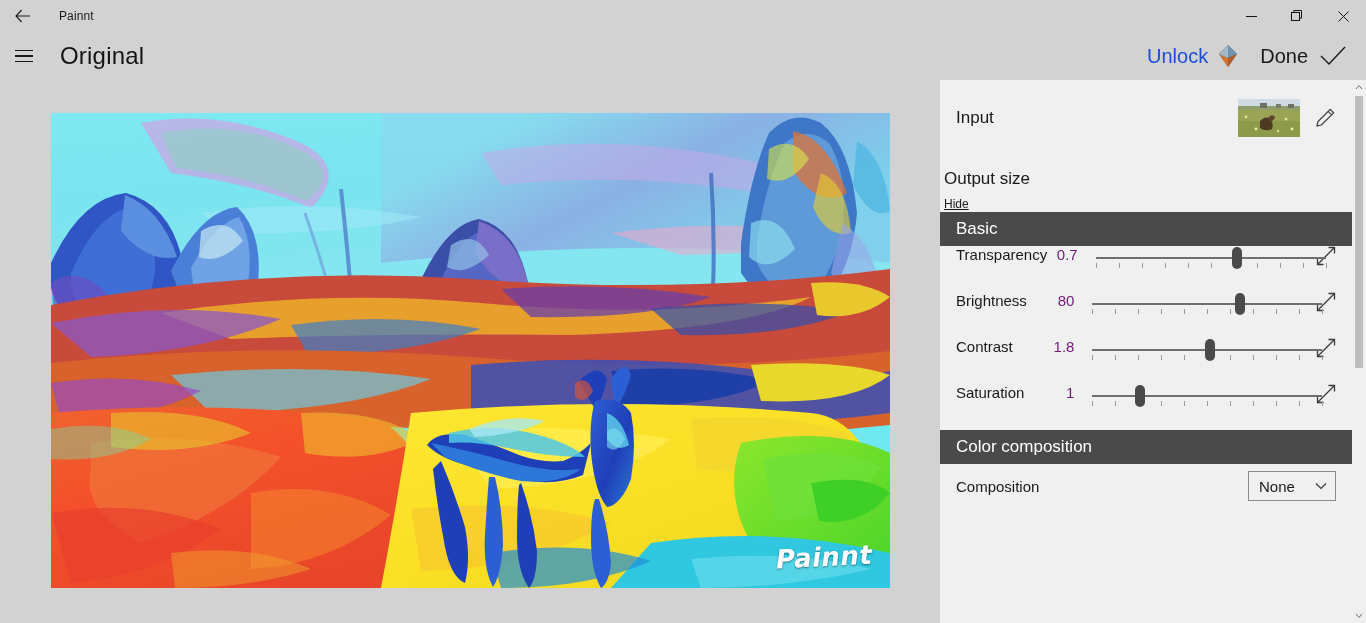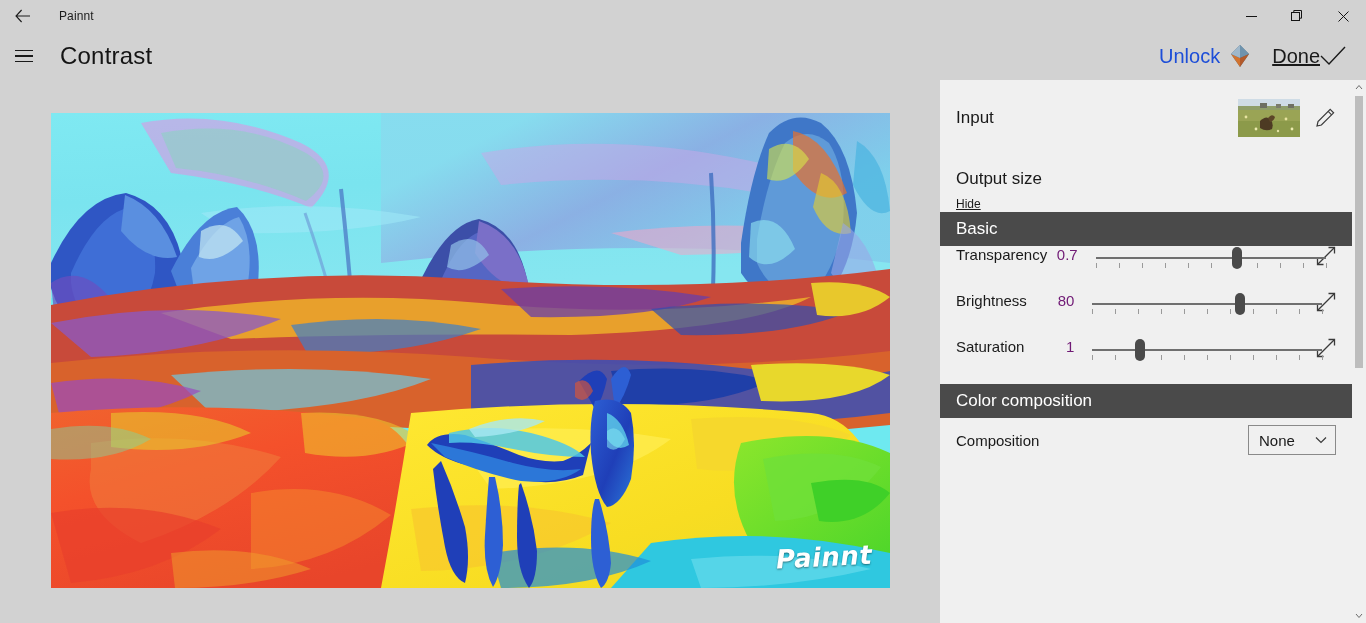--- a/index.html
+++ b/index.html
@@ -39,21 +39,21 @@
     margin-left:0;
   }
   .hamburger .bars { width:18px; }
   .hamburger .bars i { display:block; height:1.5px; background:#1a1a1a; margin:4px 0; }
   .doc-title {
     font-size:24px; font-weight:400; color:#141414; margin-left:12px; letter-spacing:.2px;
   }
   .cmd-right { position:absolute; right:0; top:0; height:48px; display:flex; align-items:center; }
   .unlock-group { display:flex; align-items:center; gap:10px; padding:0 8px; }
   .unlock-label { font-size:20px; color:#1d4ed8; }
-  .done-group { display:flex; align-items:center; gap:0; padding:0 20px 0 14px;text-decoration:underline; }
+  .done-group { display:flex; align-items:center; gap:12px; padding:0 20px 0 14px; }
   .done-label { font-size:20px; color:#1a1a1a; }
 
   
   .canvas-area {
     position:absolute; left:0; top:80px; width:940px; height:543px;
     background:#d2d2d2;
   }
   .artwork {
     position:absolute; left:51px; top:33px; width:839px; height:475px;
     overflow:hidden; background:#6ee9f0;
@@ -79,21 +79,21 @@
     height:75px; display:flex; align-items:center; padding:0 16px;
   }
   .row-label { font-size:17px; color:#1a1a1a; font-weight:400;text-align:right; }
   .input-right { margin-left:auto; display:flex; align-items:center; gap:14px; }
   .thumb {
     width:62px; height:38px; overflow:hidden; background:#8a9a4a; display:block;
   }
   .thumb svg { display:block; }
   .pencil { width:22px; height:22px; display:block; }
 
-  .row-output { padding:14px 16px 0 16px; }
+  .row-output { padding:14px 16px 0 4px; }
   .output-line { display:flex; align-items:baseline; }
   .output-label { font-size:17px; color:#1a1a1a; }
   .size-opts { margin-left:32px; display:flex; align-items:baseline; gap:0; }
   .size-opt { font-size:14px; padding:0 14px; color:#7d7d7d; }
   .size-opt.sel { color:#111; font-weight:bold; }
   .size-opt.avail { color:#1a1a1a; }
   .hint { font-size:11.5px; color:#3a3a3a; margin-top:10px; }
   .hide-link {
     font-size:12px; color:#1a1a1a; text-decoration:underline; margin-top:8px; display:inline-block;
   }
@@ -196,21 +196,21 @@
   </div>
 
   <div class="cmdbar">
     <div class="hamburger">
       <div class="bars">
           <i></i>
           <i></i>
           <i></i>
         </div>
     </div>
-    <div class="doc-title">Contrast</div>
+    <div class="doc-title">Original</div>
 
     <div class="cmd-right">
       <div class="unlock-group">
         <span class="unlock-label">Unlock</span>
         <svg width="20" height="24" viewBox="0 0 20 24">
           <polygon points="10,1 19,10 10,23 1,10" fill="#4a6f8a"></polygon>
           <polygon points="10,1 19,10 10,14" fill="#6f93ad"></polygon>
           <polygon points="10,14 19,10 10,23" fill="#b35a2a"></polygon>
           <polygon points="1,10 10,14 10,23" fill="#d2732f"></polygon>
           <polygon points="10,1 1,10 10,14" fill="#9fb8cb"></polygon>
@@ -444,20 +444,48 @@
       </span>
       <span class="sl-expand">
         <svg width="20" height="20" viewBox="0 0 20 20">
           <path d="M18.5 1.5 L2 18" stroke="#3a3a3a" stroke-width="1.3" fill="none"></path>
           <path d="M12.5 1.5 H18.5 V7.5" stroke="#3a3a3a" stroke-width="1.3" fill="none"></path>
           <path d="M7.5 18.5 H1.5 V12.5" stroke="#3a3a3a" stroke-width="1.3" fill="none"></path>
         </svg>
       </span>
     </div>
 
+    <div class="slider-row">
+      <span class="sl-label">Contrast</span>
+      <span class="sl-value">1.8</span>
+      <span class="sl-track-wrap">
+        <i class="sl-line"></i>
+        <span class="sl-ticks">
+            <i style="left: 0%;"></i>
+            <i style="left: 10%;"></i>
+            <i style="left: 20%;"></i>
+            <i style="left: 30%;"></i>
+            <i style="left: 40%;"></i>
+            <i style="left: 50%;"></i>
+            <i style="left: 60%;"></i>
+            <i style="left: 70%;"></i>
+            <i style="left: 80%;"></i>
+            <i style="left: 90%;"></i>
+            <i style="left: 100%;"></i>
+          </span>
+        <i class="sl-thumb" style="left:56%"></i>
+      </span>
+      <span class="sl-expand">
+        <svg width="20" height="20" viewBox="0 0 20 20">
+          <path d="M18.5 1.5 L2 18" stroke="#3a3a3a" stroke-width="1.3" fill="none"></path>
+          <path d="M12.5 1.5 H18.5 V7.5" stroke="#3a3a3a" stroke-width="1.3" fill="none"></path>
+          <path d="M7.5 18.5 H1.5 V12.5" stroke="#3a3a3a" stroke-width="1.3" fill="none"></path>
+        </svg>
+      </span>
+    </div>
 
     <div class="slider-row">
       <span class="sl-label">Saturation</span>
       <span class="sl-value">1</span>
       <span class="sl-track-wrap">
         <i class="sl-line"></i>
         <span class="sl-ticks">
             <i style="left: 0%;"></i>
             <i style="left: 10%;"></i>
             <i style="left: 20%;"></i>

